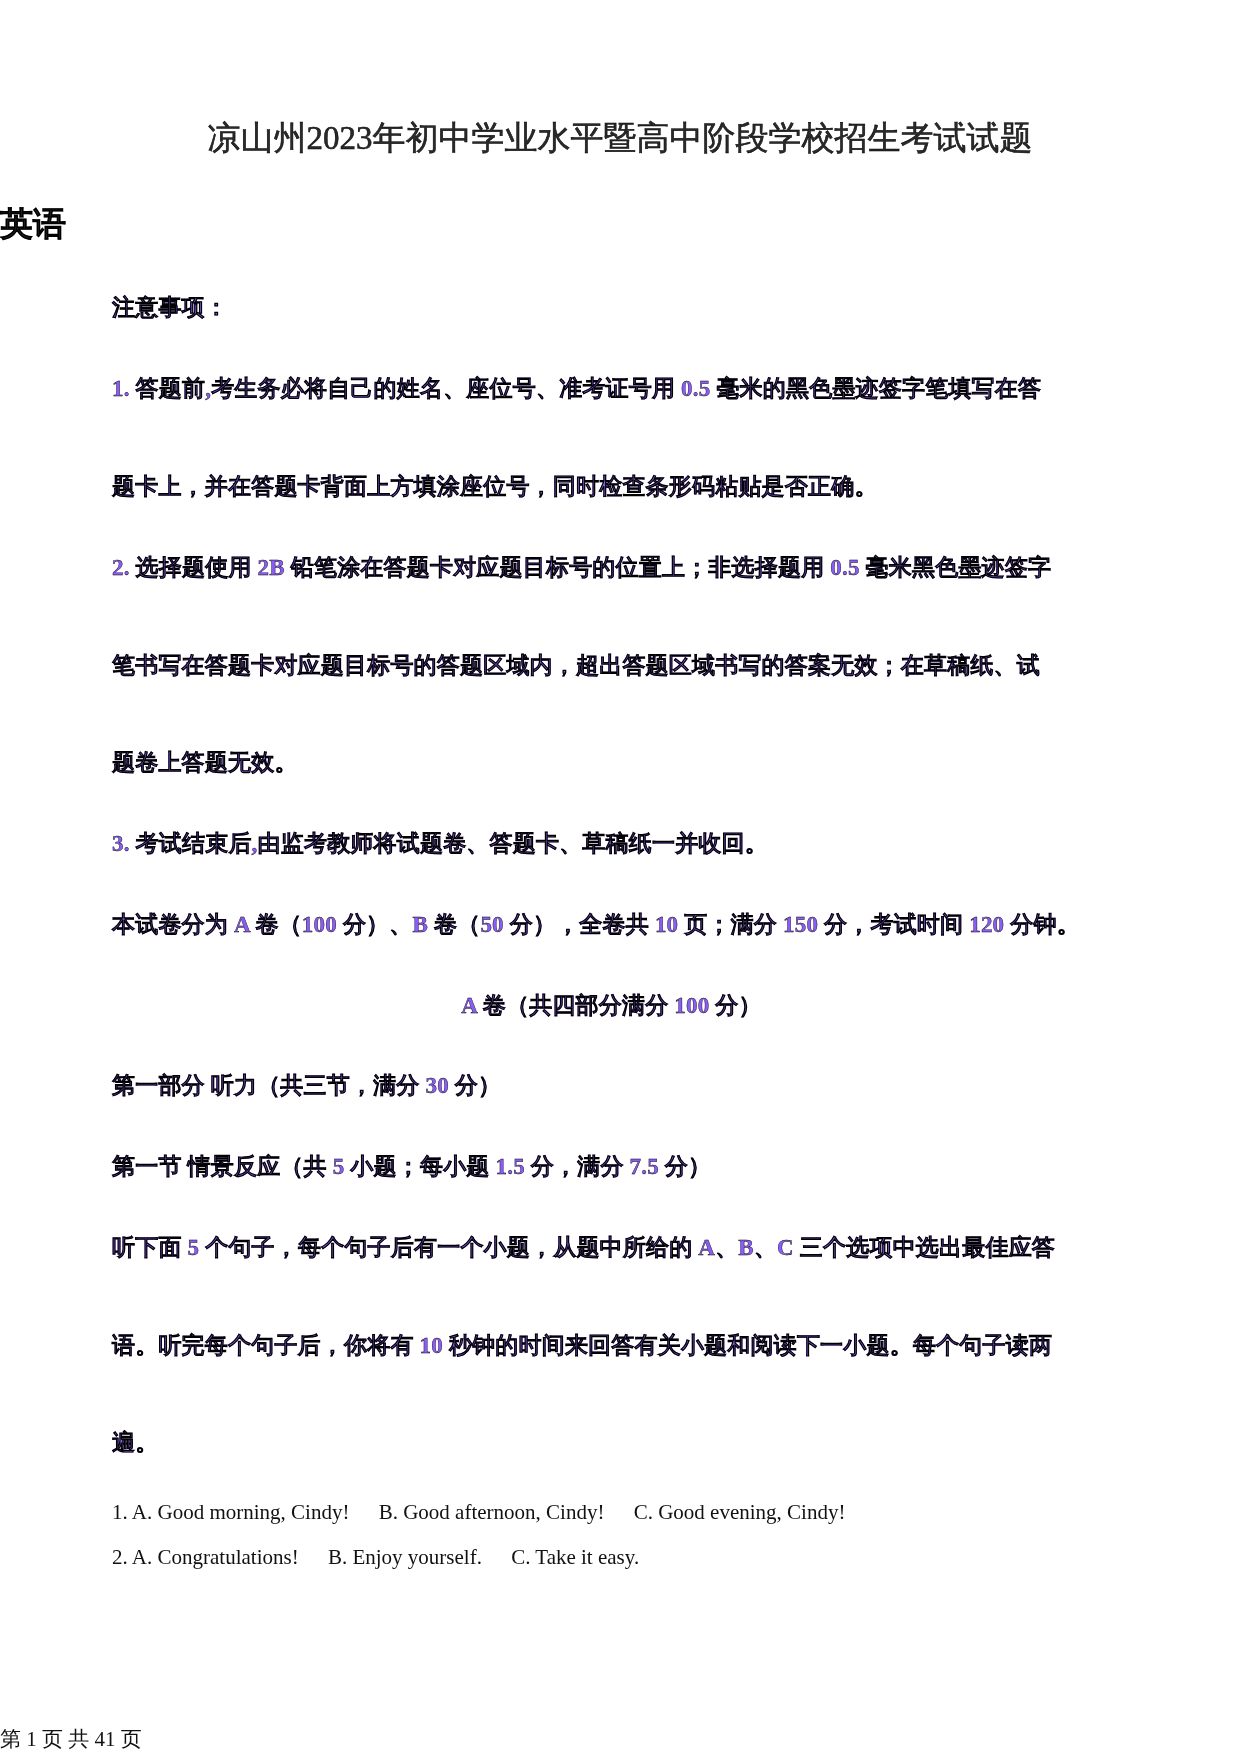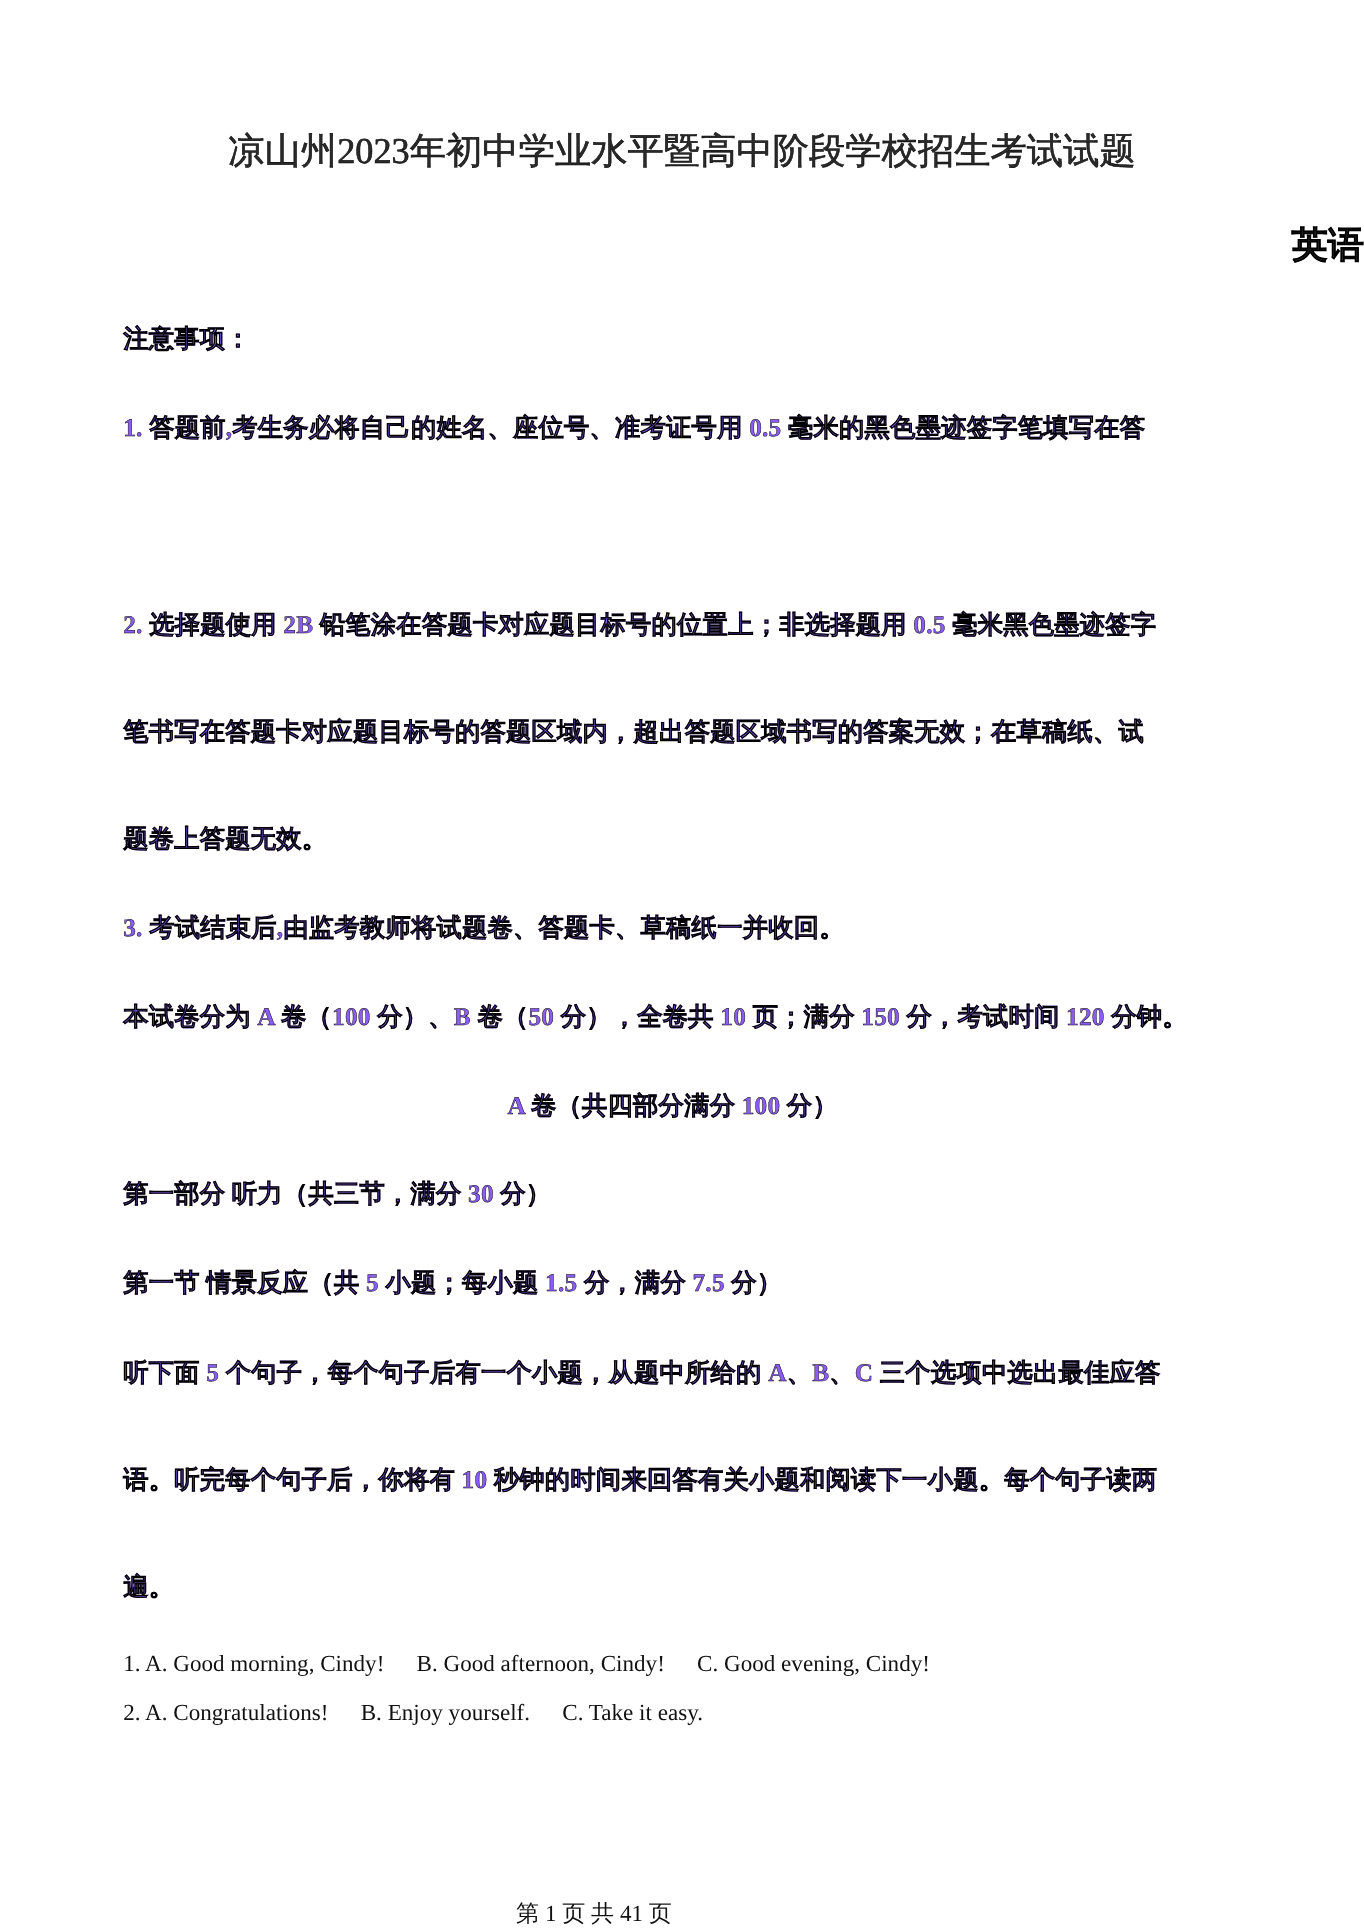--- a/index.html
+++ b/index.html
@@ -40,21 +40,21 @@
       font-size: 33px;
       line-height: 40px;
       font-weight: normal;
       color: #2a2a2a;
       -webkit-text-stroke: 0.5px #000;
       white-space: nowrap;
     }
     .subtitle {
       position: absolute;
       left: 0; width: 1240px;
-      text-align: right;
+      text-align: left;
       top: 204px;
       font-size: 33px;
       line-height: 40px;
       font-weight: bold;
       color: #2a2a2a;
       -webkit-text-stroke: 0.5px #000;
     }
     .centered {
       left: 0;
       width: 1223px;
@@ -66,38 +66,38 @@
       white-space: nowrap;
       font-size: 21px;
       line-height: 28px;
       font-weight: normal;
       color: #111;
     }
     .plain .opt { margin-right: 24px; }
     .footer {
       position: absolute;
       left: 0; width: 1080px;
-      text-align: center;
       top: 1726px;
       font-size: 21px;
       line-height: 26px;
       color: #111;
     }
   </style>
 </head>
 <body>
 
 <div class="page">
 
   <div class="title">凉山州2023年初中学业水平暨高中阶段学校招生考试试题</div>
   <div class="subtitle">英语</div>
 
   <div class="line" style="top:293px;">注意事项：</div>
 
   <div class="line" style="top:374px;">1. 答题前,考生务必将自己的姓名、座位号、准考证号用 0.5 毫米的黑色墨迹签字笔填写在答</div>
+  <div class="line" style="top:472px;">题卡上，并在答题卡背面上方填涂座位号，同时检查条形码粘贴是否正确。</div>
 
   <div class="line" style="top:553px;">2. 选择题使用 2B 铅笔涂在答题卡对应题目标号的位置上；非选择题用 0.5 毫米黑色墨迹签字</div>
   <div class="line" style="top:651px;">笔书写在答题卡对应题目标号的答题区域内，超出答题区域书写的答案无效；在草稿纸、试</div>
   <div class="line" style="top:748px;">题卷上答题无效。</div>
 
   <div class="line" style="top:829px;">3. 考试结束后,由监考教师将试题卷、答题卡、草稿纸一并收回。</div>
 
   <div class="line" style="top:910px;">本试卷分为 A 卷（100 分）、B 卷（50 分），全卷共 10 页；满分 150 分，考试时间 120 分钟。</div>
 
   <div class="line centered" style="top:991px;">A 卷（共四部分满分 100 分）</div>

